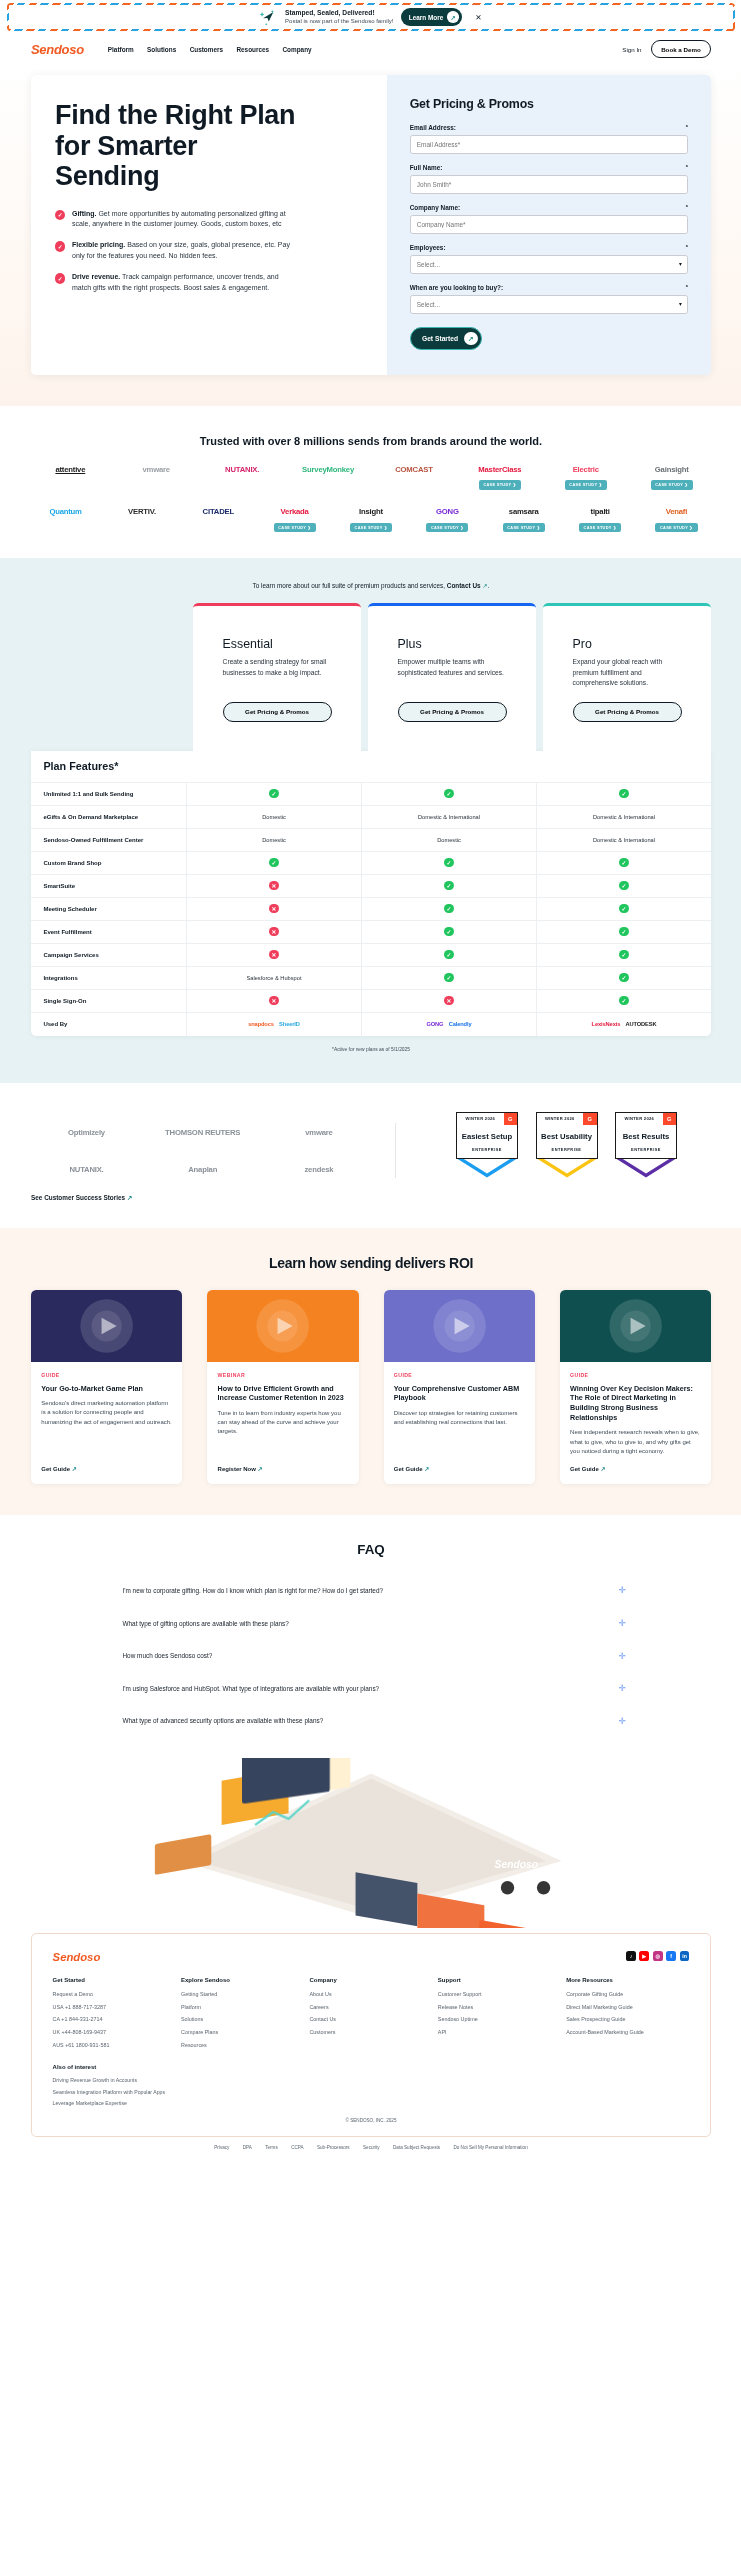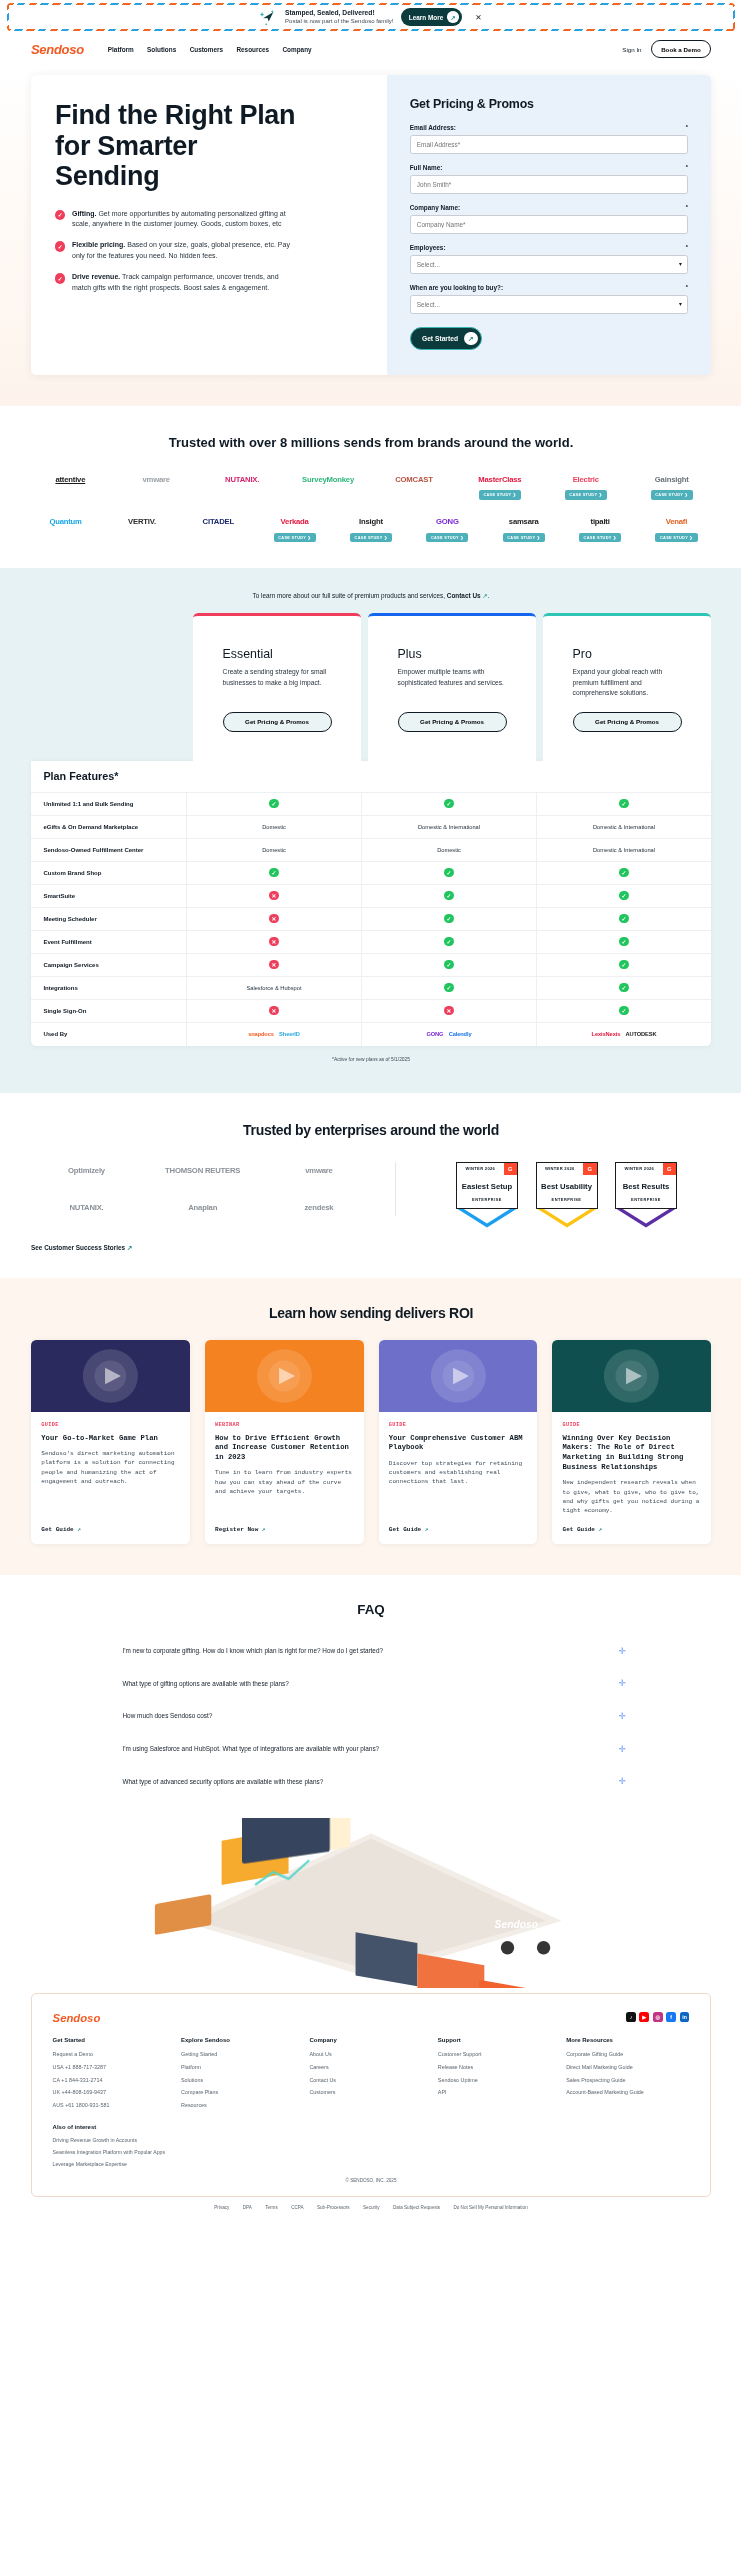--- a/index.html
+++ b/index.html
@@ -95,21 +95,21 @@
   .btn-started{
     margin-top:3.1px; display:inline-flex; align-items:center; gap:6.2px;
     background:#0b3b3c; color:#fff; border:1px solid #3ab7b0; border-radius:20.6px;
     padding:3.6px 3.6px 3.6px 11.3px; font-size:6.7px; font-weight:700; cursor:pointer;
   }
   .btn-started .circ{ width:13.4px;height:13.4px;border-radius:50%;background:#fff;color:#1d8a8a;
     display:flex;align-items:center;justify-content:center;font-size:6.7px; }
 
   
   .logowall{ background:#fff; padding:29px 31px 20.6px; text-align:center; }
-  .logowall h3{ font-size:13px; font-weight:700; margin-bottom:23px; }
+  .logowall h3{ font-size:11px; font-weight:700; margin-bottom:16px; }
   .logo-row{ display:flex; justify-content:center; align-items:flex-start; gap:7.2px; margin-bottom:3.1px; }
   .logo-item{ flex:1; display:flex; flex-direction:column; align-items:center; gap:4.1px; min-height:29px; }
   .logo-mark{ font-size:7.7px; font-weight:800; letter-spacing:-0.2px; height:13.4px; display:flex; align-items:center; }
   .case-pill{
     background:#4eb0bb; color:#fff; font-size:3.9px; font-weight:700; letter-spacing:0.3px;
     padding:2.1px 4.6px; border-radius:2.1px; cursor:pointer;
   }
 
   
   .pricing{ background:#e6f2f3; padding:24px 0 31px; }
@@ -146,42 +146,42 @@
         color:#fff; font-size:5.7px; font-weight:700; }
   .ico.y{ background:#21c55d; }
   .ico.n{ background:#ef3e5c; }
   .usedby .pcell{ gap:5.2px; }
   .ublogo{ font-size:5.7px; font-weight:800; letter-spacing:-0.1px; }
   .pnote{ text-align:center; font-size:4.9px; color:#3d4b57; margin-top:11.3px; }
 
   
   .ent{ background:#fff; padding:29px 31px 26px; }
   .ent h2{ text-align:center; font-size:14px; font-weight:800; letter-spacing:-0.3px; margin-bottom:24px; }
-  .ent-body{ display:flex; gap:26px; align-items:flex-start; }
+  .ent-body{ display:flex; gap:26px; align-items:flex-end; }
   .ent-logos{ flex:1; display:grid; grid-template-columns:repeat(3,1fr); gap:19.6px 5.2px;
               border-right:0.5px solid #e4e7ea; padding-right:20.6px; }
   .ent-logo{ height:17.5px; display:flex; align-items:center; justify-content:center;
              font-size:7.7px; font-weight:700; color:#8b9199; letter-spacing:-0.2px; }
   .badges{ flex:0 0 289px; display:flex; gap:17.5px; justify-content:center; }
   .badge{ width:62px; }
   .badge-top{ border:0.8px solid #1b1b1b; border-bottom:none; display:flex; }
   .badge-season{ flex:1; font-size:4.1px; font-weight:800; letter-spacing:0.3px; text-align:center; padding:3.6px 0; }
   .badge-g2{ width:13.4px; background:#ff492c; color:#fff; font-size:5.7px; font-weight:800;
              display:flex; align-items:center; justify-content:center; }
   .badge-mid{ border:0.8px solid #1b1b1b; border-top:none; border-bottom:none; padding:8.2px 3.1px 6.2px; text-align:center; }
   .badge-title{ font-size:7.7px; font-weight:800; line-height:1.15; }
   .badge-sub{ font-size:3.9px; font-weight:700; letter-spacing:0.5px; margin-top:5.2px; }
   .badge-chev{ height:19.6px; position:relative; }
   .badge-chev svg{ display:block; }
   .ent-link{ margin-top:15.5px; font-size:6.4px; font-weight:700; cursor:pointer; }
 
   
   .roi{ background:#fdf5ee; padding:27px 31px 31px; }
   .roi h2{ text-align:center; font-size:14px; font-weight:800; letter-spacing:-0.3px; margin-bottom:19.6px; }
-  .roi-grid{ display:flex; gap:15px;font-family:Liberation Mono, monospace; }
+  .roi-grid{ display:flex; gap:25px; }
   .roi-card{ flex:1; background:#fff; border-radius:5.2px; overflow:hidden;
              box-shadow:0 0.5px 5.2px rgba(20,30,45,.06); display:flex; flex-direction:column; }
   .roi-img{ height:72px; position:relative; overflow:hidden; }
   .roi-body{ padding:10.3px 10.3px 11.3px; display:flex; flex-direction:column; flex:1; }
   .roi-tag{ font-size:5.2px; font-weight:700; letter-spacing:0.4px; color:#ef3e5c; margin-bottom:5.2px; }
   .roi-title{ font-size:7.2px; font-weight:800; line-height:1.35; margin-bottom:5.7px; }
   .roi-desc{ font-size:6px; line-height:1.55; color:#3d4b57; flex:1; }
   .roi-cta{ margin-top:9.3px; font-size:6px; font-weight:700; cursor:pointer; }
 
   
@@ -561,21 +561,20 @@
             <span class="ublogo" style="color: rgb(227, 23, 62);">LexisNexis</span>
             <span class="ublogo" style="color: rgb(27, 27, 27);">AUTODESK</span>
           </div>
         </div>
       </div>
   </div>
   <div class="pnote">*Active for new plans as of 5/1/2025</div>
 </section>
 
 <section class="ent">
-  <h2>Trusted by enterprises around the world</h2>
   <div class="ent-body">
     <div class="ent-logos" id="ent-logos">
         <div class="ent-logo">Optimizely</div>
         <div class="ent-logo">THOMSON REUTERS</div>
         <div class="ent-logo">vmware</div>
         <div class="ent-logo">NUTANIX.</div>
         <div class="ent-logo">Anaplan</div>
         <div class="ent-logo">zendesk</div>
       </div>
     <div class="badges" id="badges">

